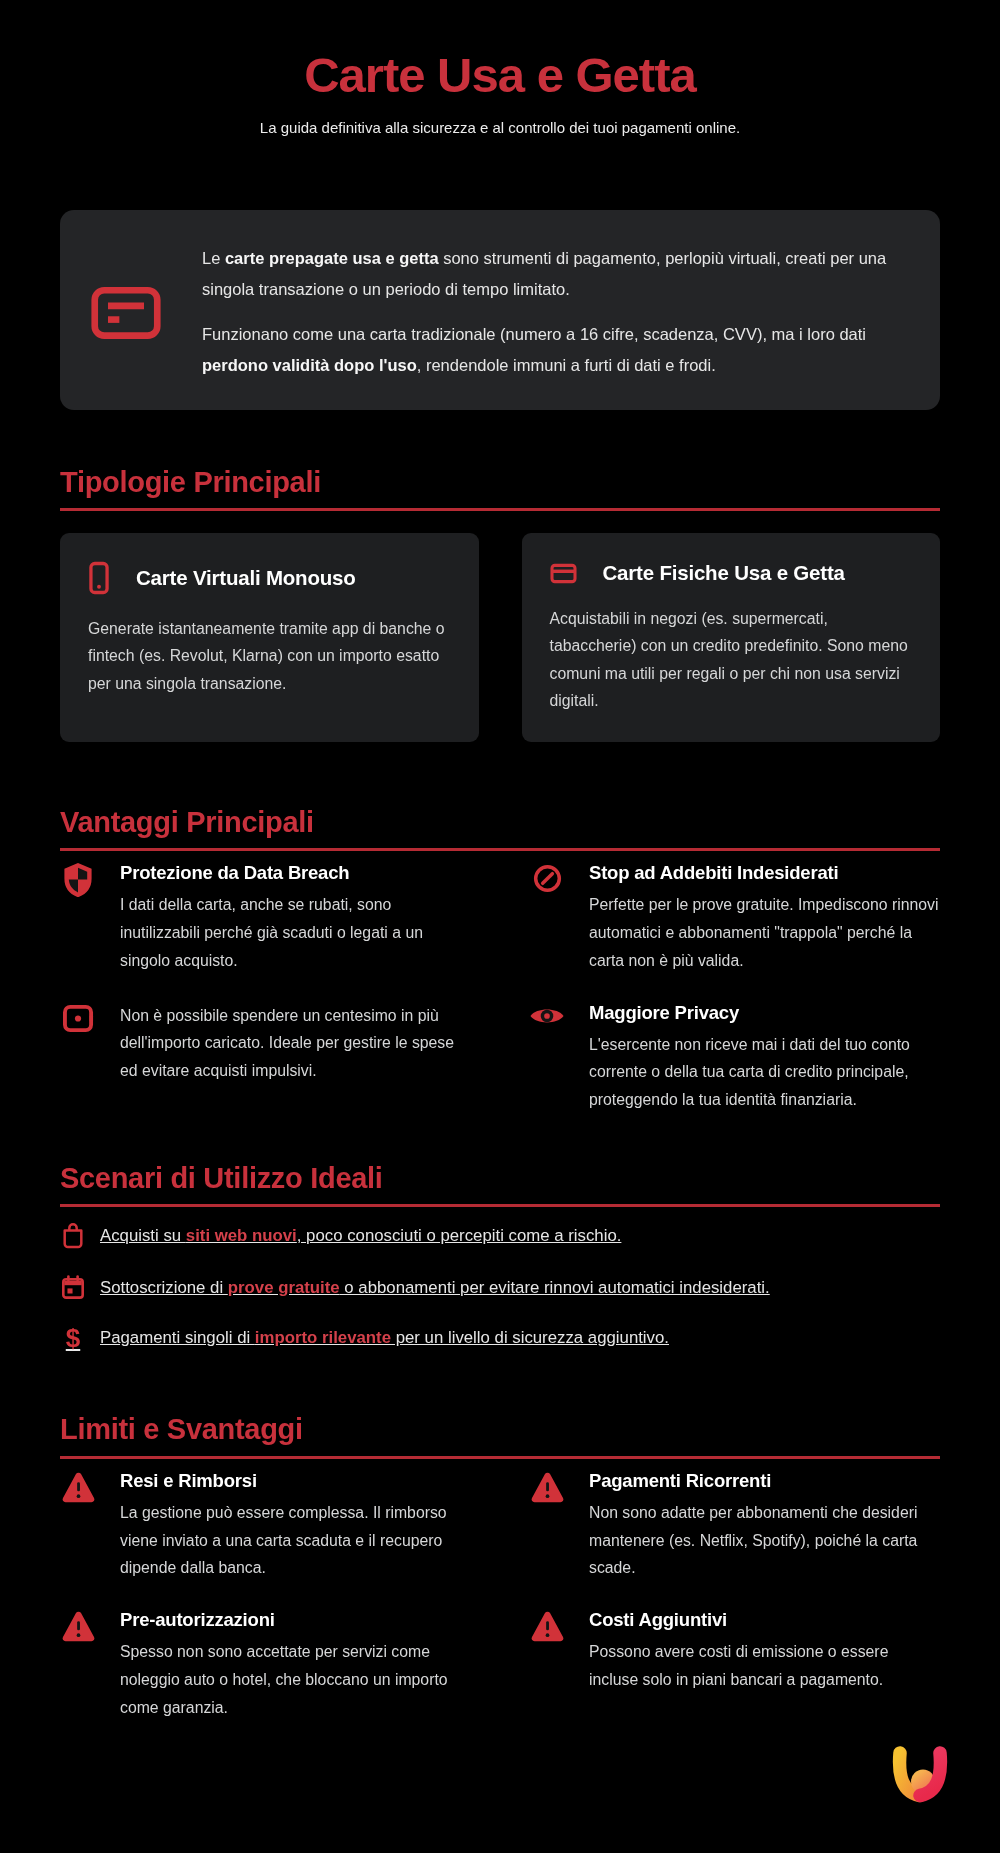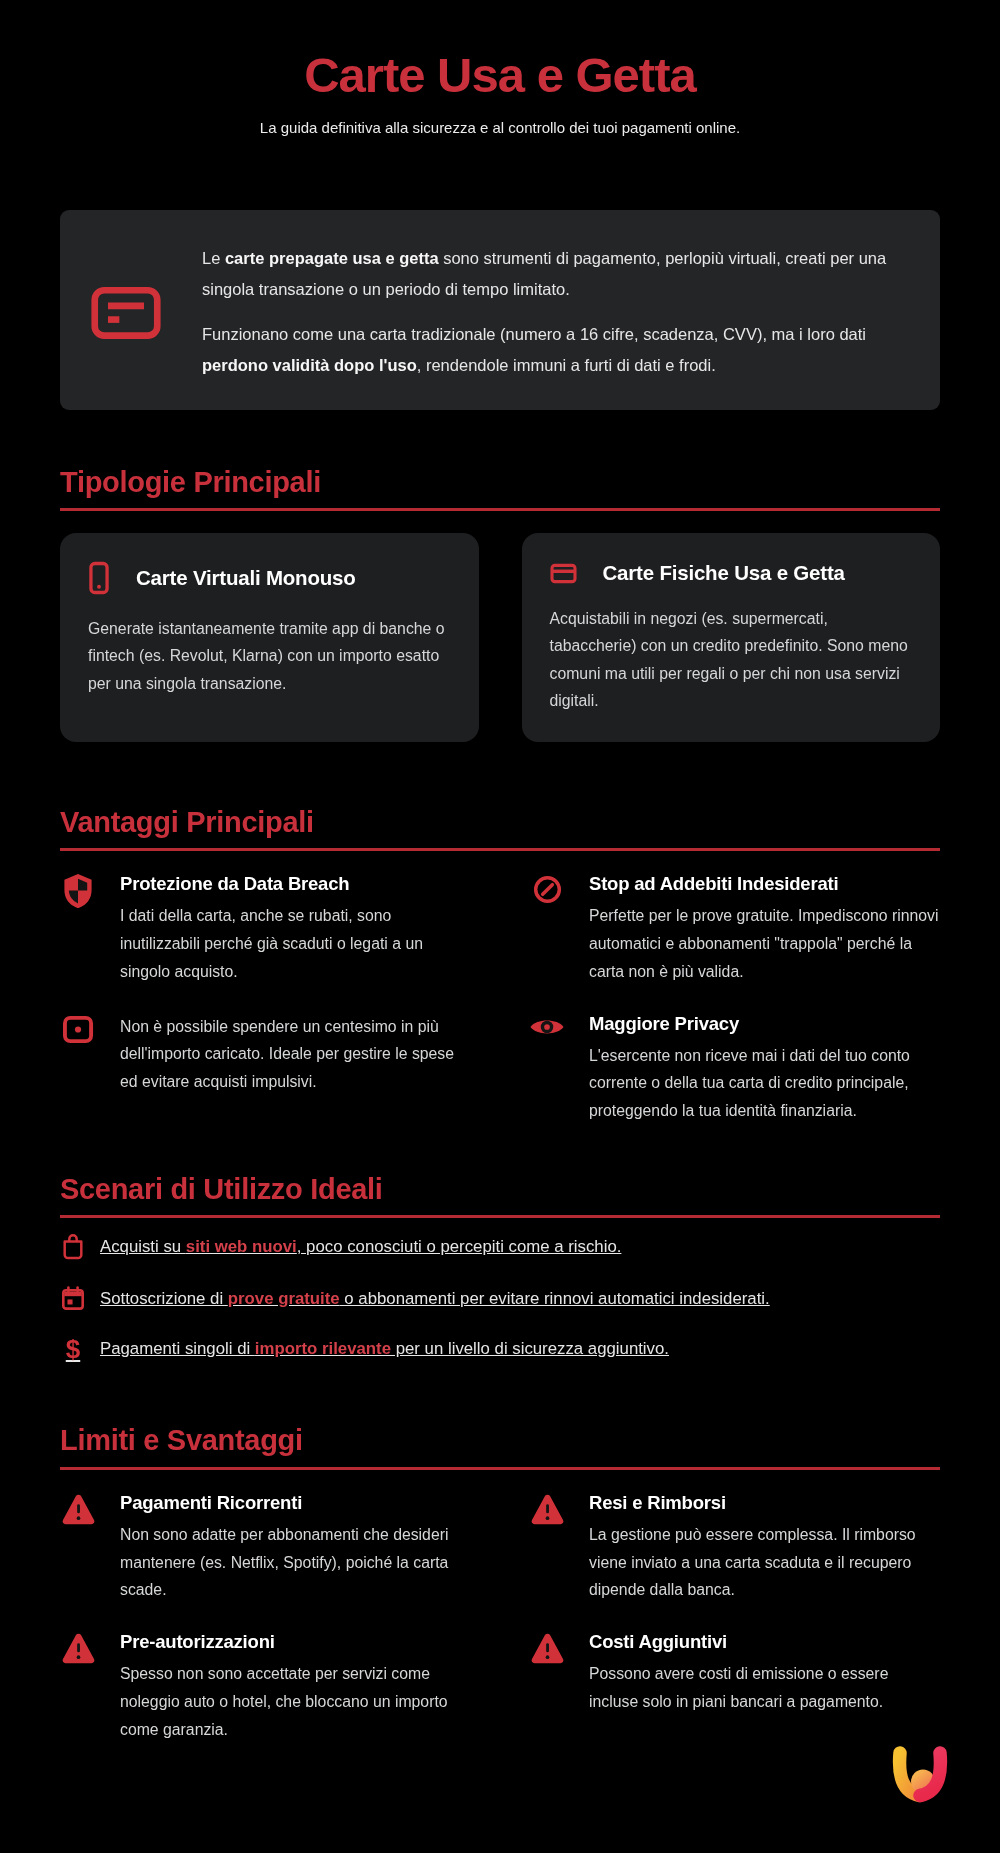--- a/index.html
+++ b/index.html
@@ -23,45 +23,45 @@
   }
   .container{width:880px;margin:0 auto;}
   
   .main-title{
     margin-top:48px;text-align:center;color:var(--accent);
     font-size:49px;font-weight:bold;letter-spacing:-1px;line-height:1.12;
   }
   .subtitle{margin-top:16px;text-align:center;font-size:15px;color:#ececec;}
   
   .intro-card{
-    margin-top:74px;background:var(--intro_bg);border-radius:9px;
+    margin-top:74px;background:var(--intro_bg);border-radius:14px;
     padding:33px 28px 29px 30px;display:flex;align-items:center;gap:40px;
   }
   .intro-card .big-icon{flex:none;color:var(--icon_red);width:72px;height:78px;}
   .intro-text p{font-size:16.5px;line-height:1.88;color:#e6e6e6;}
   .intro-text p + p{margin-top:14px;}
   .intro-text .b{font-weight:bold;color:#f7f7f7;}
   
   .section-title{
     color:var(--accent);font-size:29px;font-weight:bold;letter-spacing:-.3px;line-height:1.15;
   }
   .mt-tipologie{margin-top:56px;}
   .mt-vantaggi{margin-top:64px;}
   .mt-scenari{margin-top:48px;}
   .mt-limiti{margin-top:62px;}
   .rule{border:0;border-top:3px solid var(--rule);margin-top:9px;}
   
   .cards{margin-top:22px;display:grid;grid-template-columns:1fr 1fr;gap:43px;}
-  .card{background:var(--card_bg);border-radius:16px;padding:28px;}
+  .card{background:var(--card_bg);border-radius:9px;padding:28px;}
   .card-head{display:flex;align-items:center;gap:26px;margin-bottom:20px;}
   .card-head .icon{flex:none;color:var(--icon_red);display:flex;align-items:center;}
   .card-title{color:var(--title_white);font-size:20.5px;font-weight:bold;letter-spacing:-.2px;}
   .card-body{font-size:15.8px;line-height:1.72;color:var(--text_dim);}
   
-  .grid2{margin-top:22px;display:grid;grid-template-columns:1fr 1fr;column-gap:58px;row-gap:27px;}
+  .grid2{margin-top:11px;display:grid;grid-template-columns:1fr 1fr;column-gap:58px;row-gap:27px;}
   .feature{display:flex;gap:24px;align-items:flex-start;}
   .feature .icon{flex:none;width:36px;display:flex;justify-content:center;color:var(--icon_red);margin-top:1px;}
   .feature-title{color:var(--title_white);font-size:18.5px;font-weight:bold;letter-spacing:-.2px;margin-bottom:7px;}
   .feature-body{font-size:15.8px;line-height:1.76;color:var(--text_dim);}
   
   .scenarios{margin-top:14px;text-decoration:underline;}
   .scenario{display:flex;align-items:center;gap:14px;margin-bottom:24px;}
   .scenario .icon{flex:none;width:26px;display:flex;justify-content:center;color:var(--icon_red);}
   .scenario-text{font-size:16.8px;color:#e6e6e6;}
   .scenario-text .red{color:var(--inline_red);font-weight:bold;}
@@ -224,36 +224,36 @@
 
     <div class="feature">
       <span class="icon">
         <svg width="35" height="32" viewBox="0 0 36 33" aria-hidden="true">
           <path d="M15.4 3.2 a3 3 0 0 1 5.2 0 L34 27.8 a3 3 0 0 1 -2.6 4.5 H4.6 a3 3 0 0 1 -2.6 -4.5 Z" fill="currentColor"></path>
           <rect x="16.6" y="11.5" width="2.9" height="9.5" rx="1.4" fill="#141414"></rect>
           <circle cx="18" cy="26" r="1.9" fill="#141414"></circle>
         </svg>
       </span>
       <div>
-        <h3 class="feature-title">Pagamenti Ricorrenti</h3>
-        <p class="feature-body">Non sono adatte per abbonamenti che desideri mantenere (es. Netflix, Spotify), poiché la carta scade.</p>
+        <h3 class="feature-title">Resi e Rimborsi</h3>
+        <p class="feature-body">La gestione può essere complessa. Il rimborso viene inviato a una carta scaduta e il recupero dipende dalla banca.</p>
       </div>
     </div>
 
     <div class="feature">
       <span class="icon">
         <svg width="35" height="32" viewBox="0 0 36 33" aria-hidden="true">
           <path d="M15.4 3.2 a3 3 0 0 1 5.2 0 L34 27.8 a3 3 0 0 1 -2.6 4.5 H4.6 a3 3 0 0 1 -2.6 -4.5 Z" fill="currentColor"></path>
           <rect x="16.6" y="11.5" width="2.9" height="9.5" rx="1.4" fill="#141414"></rect>
           <circle cx="18" cy="26" r="1.9" fill="#141414"></circle>
         </svg>
       </span>
       <div>
-        <h3 class="feature-title">Resi e Rimborsi</h3>
-        <p class="feature-body">La gestione può essere complessa. Il rimborso viene inviato a una carta scaduta e il recupero dipende dalla banca.</p>
+        <h3 class="feature-title">Pagamenti Ricorrenti</h3>
+        <p class="feature-body">Non sono adatte per abbonamenti che desideri mantenere (es. Netflix, Spotify), poiché la carta scade.</p>
       </div>
     </div>
 
     <div class="feature">
       <span class="icon">
         <svg width="35" height="32" viewBox="0 0 36 33" aria-hidden="true">
           <path d="M15.4 3.2 a3 3 0 0 1 5.2 0 L34 27.8 a3 3 0 0 1 -2.6 4.5 H4.6 a3 3 0 0 1 -2.6 -4.5 Z" fill="currentColor"></path>
           <rect x="16.6" y="11.5" width="2.9" height="9.5" rx="1.4" fill="#141414"></rect>
           <circle cx="18" cy="26" r="1.9" fill="#141414"></circle>
         </svg>

